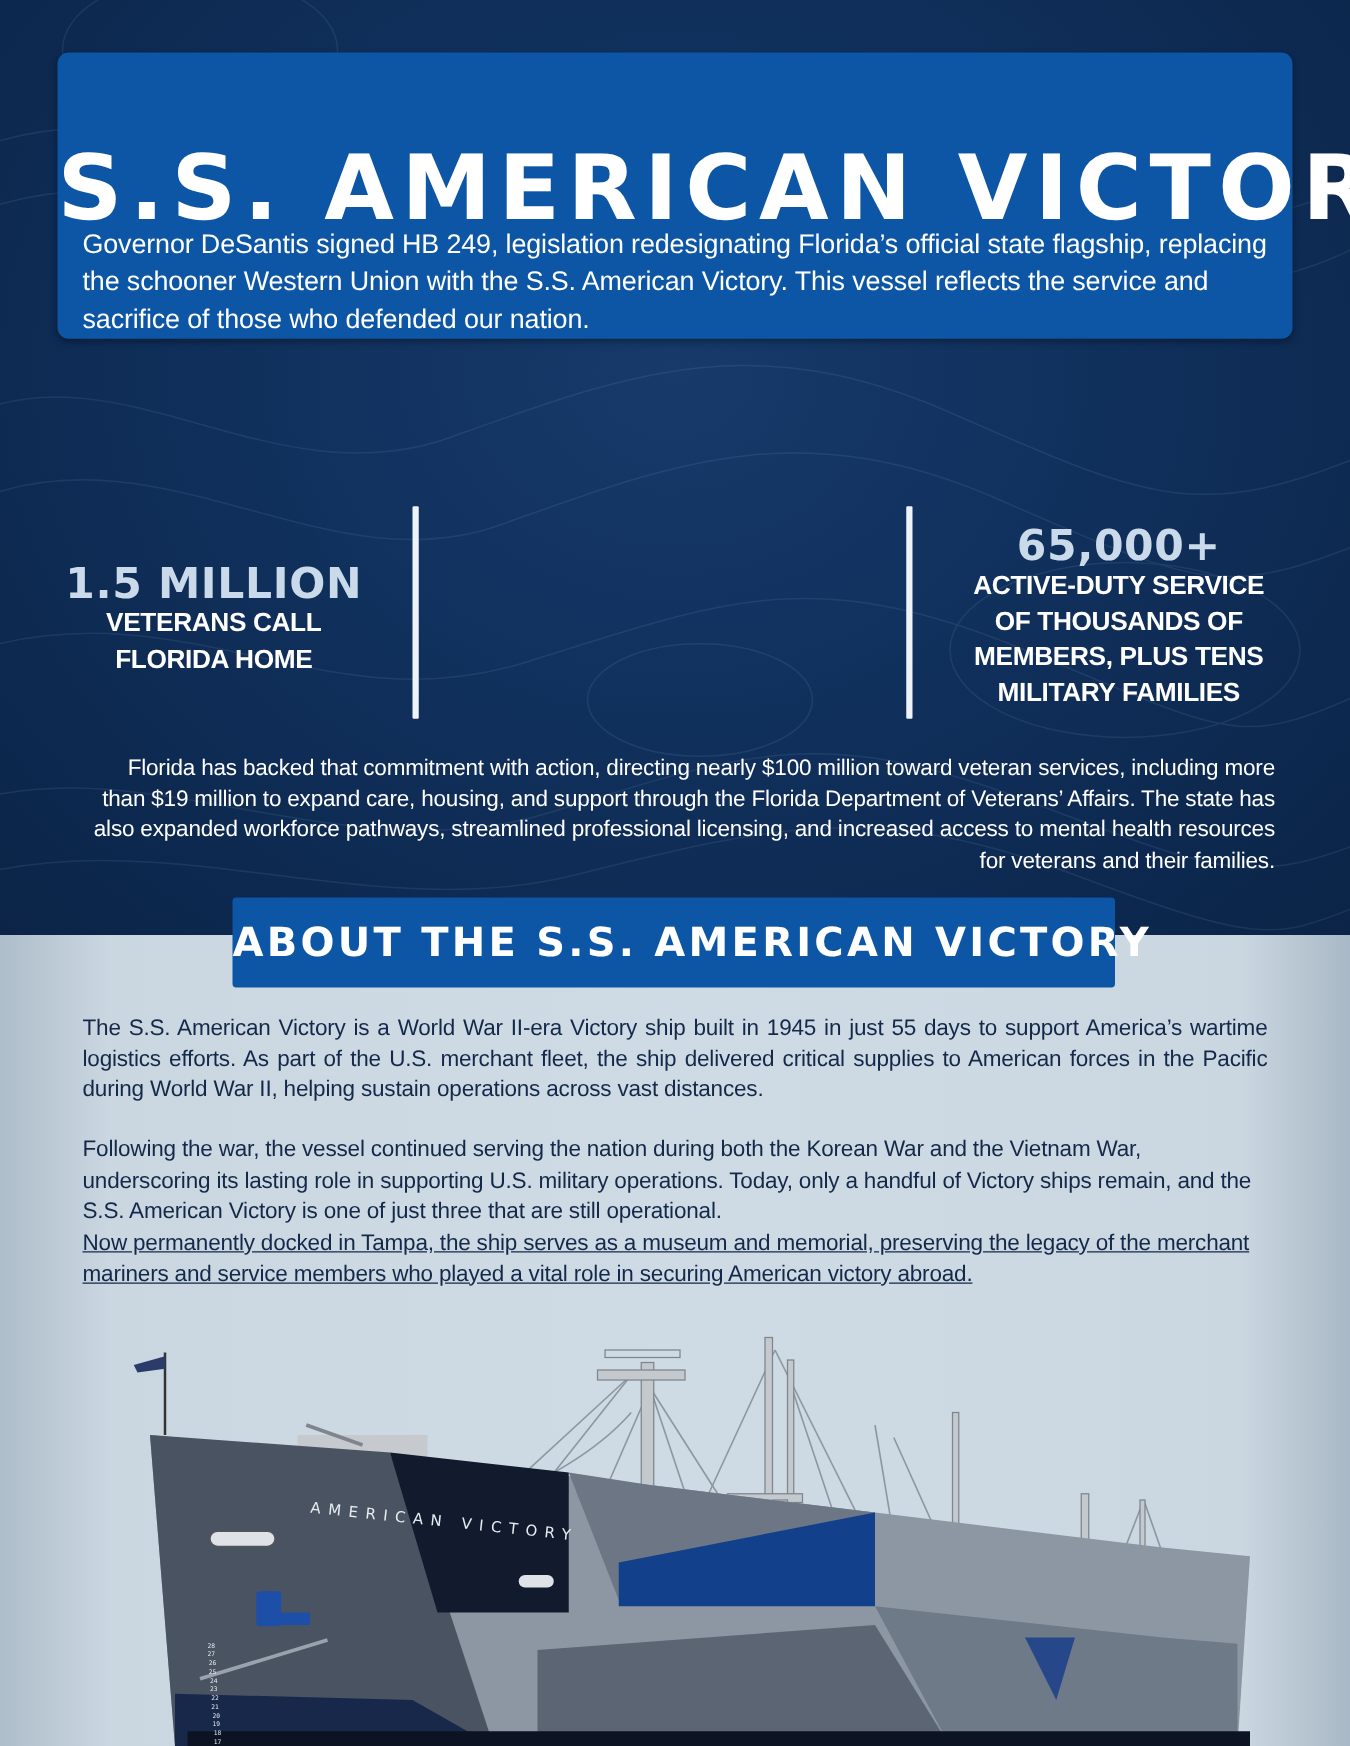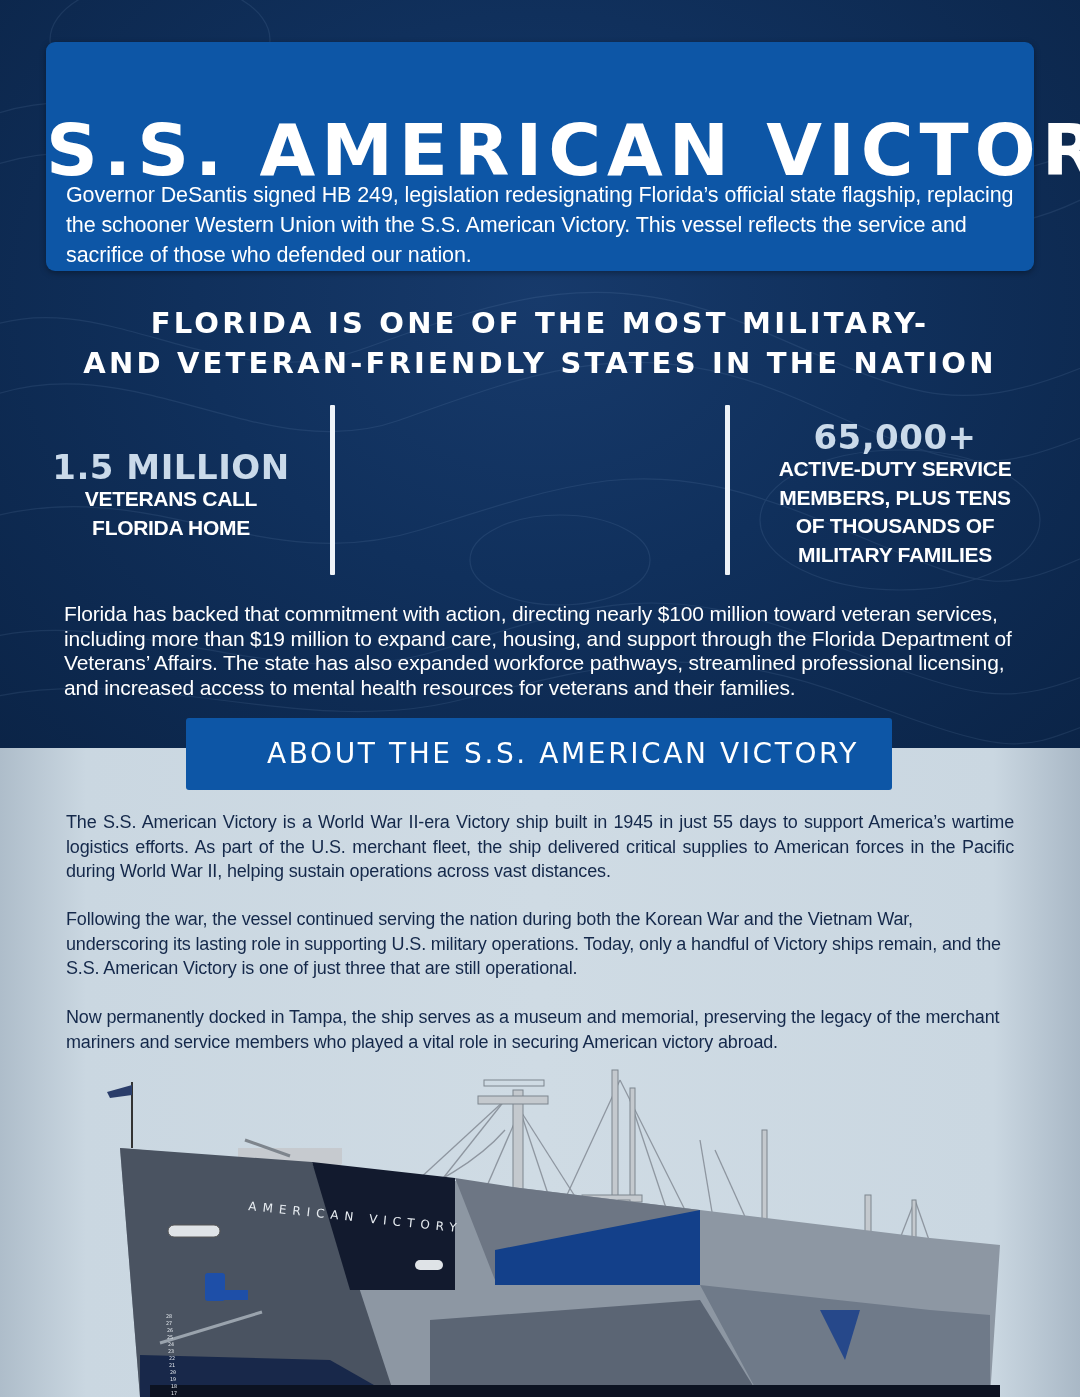--- a/index.html
+++ b/index.html
@@ -81,60 +81,60 @@
   .stat-3 { left: 752px; width: 278px; top: 14px; }
   .divider {
     position: absolute; top: 0; width: 5px; height: 170px; background: #eef3f8; border-radius: 1px;
   }
   .divider.d1 { left: 326px; }
   .divider.d2 { left: 721px; }
 
   .support-text {
     position: absolute; left: 64px; top: 602px; width: 956px;
     color: #ffffff;
-    font-size: 21px;
+    font-size: 18px;
     line-height: 24.6px;
     letter-spacing: -0.15px;
+    text-align: right;
   }
 
   
   .bottom-section {
     position: absolute; left: 0; top: 748px; width: 1080px; height: 649px;
     background: linear-gradient(90deg, #aebdca 0%, #cad7e1 8%, #cfdbe4 50%, #cad7e1 92%, #a9b8c6 100%);
     overflow: hidden;
   }
   .about-banner {
     position: absolute; left: 186px; top: 718px; width: 706px; height: 72px;
     background: #0d56a6;
     border-radius: 3px;
     z-index: 5;
   }
   .about-banner span {
     position: absolute; left: 0; right: 0; top: 18px;
     text-align: center;
     color: #ffffff;
     font-family: "DejaVu Sans", sans-serif;
-    font-weight: normal;
-    font-size: 28px;
+    font-weight: bold;
+    font-size: 32px;
     line-height: 36px;
     letter-spacing: 2.6px;
     white-space: nowrap;
-    margin-left: 48px;
   }
   .about-para {
     position: absolute; left: 66px; width: 948px;
     color: #14284a;
     font-size: 18px;
     line-height: 24.6px;
     letter-spacing: -0.15px;
     z-index: 4;
   }
   .about-para.p1 { top: 810px; text-align: justify; }
   .about-para.p2 { top: 907px; }
-  .about-para.p3 { top: 1005px; }
+  .about-para.p3 { top: 982px; text-decoration: underline; }
 
   .ship {
     position: absolute; left: 0; top: 1060px; width: 1080px; height: 337px; z-index: 2;
   }
 </style>
 </head>
 <body>
 
 <section class="top-section">
   <svg class="topo" width="1080" height="748" viewBox="0 0 1080 748">
@@ -150,38 +150,34 @@
       <ellipse cx="900" cy="520" rx="140" ry="70"></ellipse>
       <ellipse cx="560" cy="560" rx="90" ry="45"></ellipse>
     </g>
   </svg>
 
   <div class="title-card">
     <div class="title">S.S. AMERICAN VICTORY</div>
     <p class="intro">Governor DeSantis signed HB 249, legislation redesignating Florida’s official state flagship, replacing the schooner Western Union with the S.S. American Victory. This vessel reflects the service and sacrifice of those who defended our nation.</p>
   </div>
 
-  <div class="headline">
-    <div>FLORIDA IS ONE OF THE MOST MILITARY-</div>
-    <div>AND VETERAN-FRIENDLY STATES IN THE NATION</div>
-  </div>
 
   <div class="stats">
     <div class="stat stat-1">
       <span class="num">1.5 MILLION</span>
       <span class="sub">VETERANS CALL</span>
       <span class="sub">FLORIDA HOME</span>
     </div>
     <div class="divider d1"></div>
     <div class="divider d2"></div>
     <div class="stat stat-3">
       <span class="num">65,000+</span>
       <span class="sub">ACTIVE-DUTY SERVICE</span>
+      <span class="sub">OF THOUSANDS OF</span>
       <span class="sub">MEMBERS, PLUS TENS</span>
-      <span class="sub">OF THOUSANDS OF</span>
       <span class="sub">MILITARY FAMILIES</span>
     </div>
   </div>
 
   <p class="support-text">Florida has backed that commitment with action, directing nearly $100 million toward veteran services, including more than $19 million to expand care, housing, and support through the Florida Department of Veterans’ Affairs. The state has also expanded workforce pathways, streamlined professional licensing, and increased access to mental health resources for veterans and their families.</p>
 </section>
 
 <section class="bottom-section"></section>
 
 <div class="about-banner">

